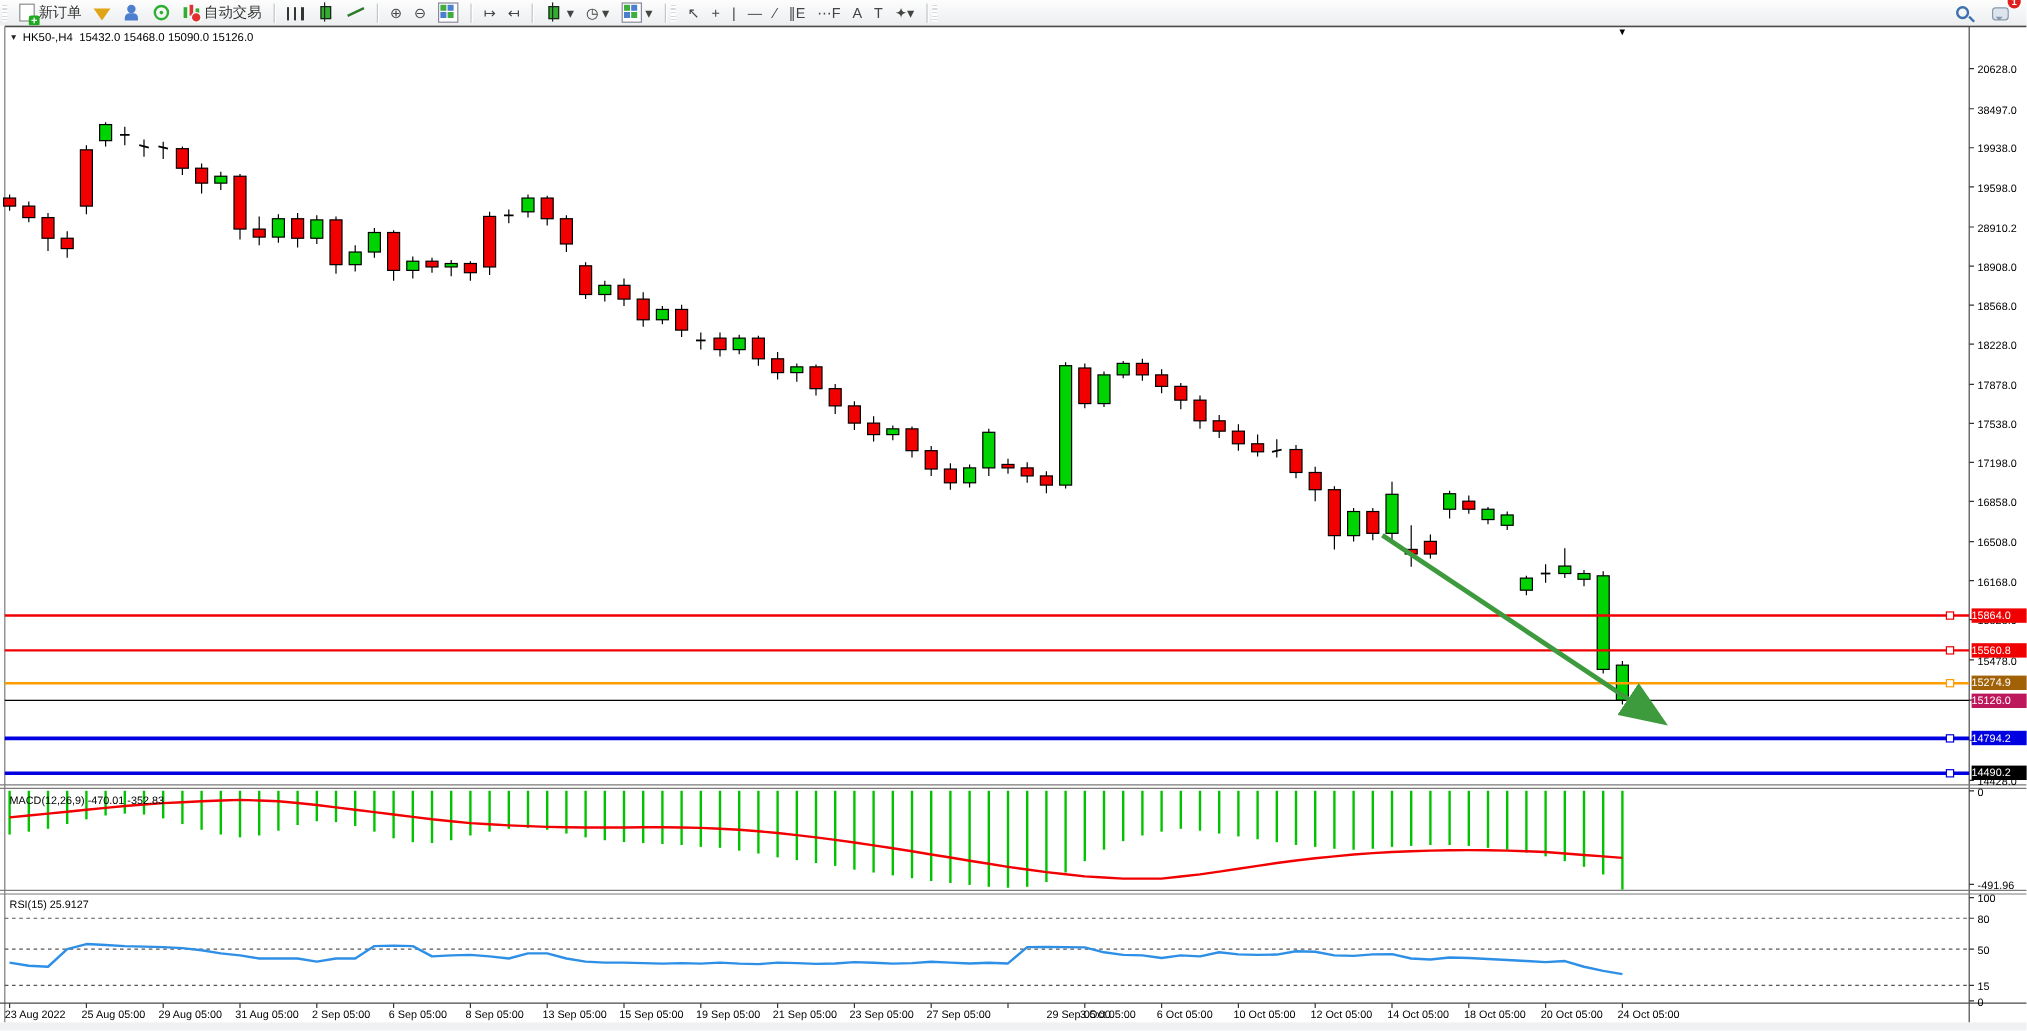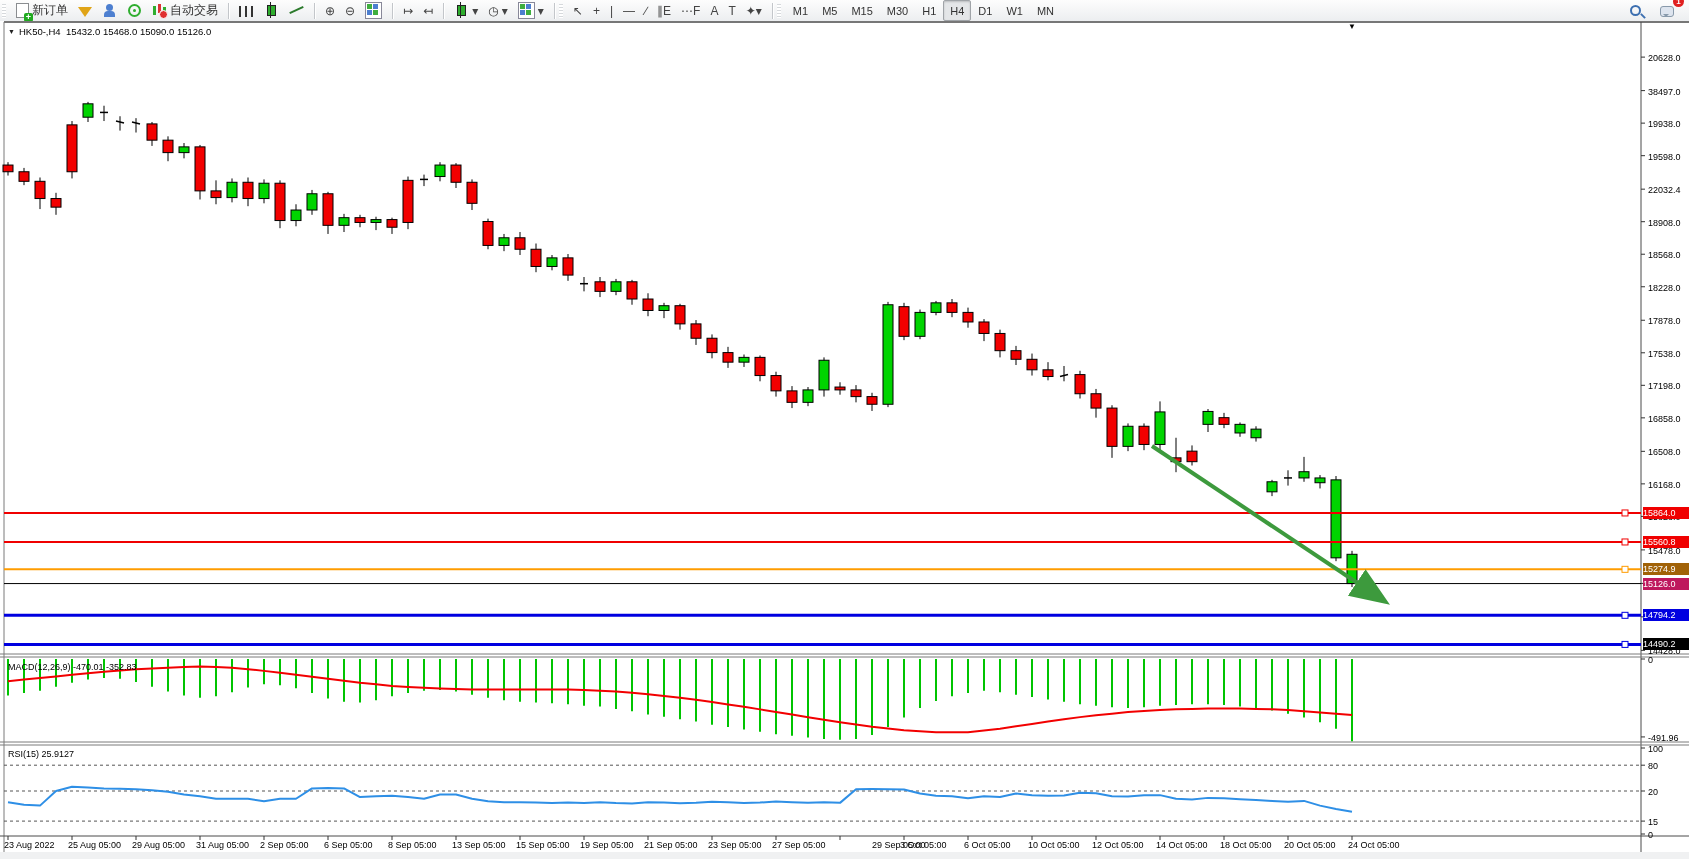--- a/index.html
+++ b/index.html
@@ -165,31 +165,20 @@
         </div>
         <div class="tb-btn">
           <span class="glyph">T</span>
         </div>
         <div class="tb-btn">
           <span class="glyph">✦▾</span>
         </div>
       </div>
       <div class="tb-sep"></div>
       <div class="tb-grip"></div>
-      <div class="tb-group">
-        <div class="tb-btn tf-btn">M1</div>
-        <div class="tb-btn tf-btn">M5</div>
-        <div class="tb-btn tf-btn">M15</div>
-        <div class="tb-btn tf-btn">M30</div>
-        <div class="tb-btn tf-btn">H1</div>
-        <div class="tb-btn tf-btn active">H4</div>
-        <div class="tb-btn tf-btn">D1</div>
-        <div class="tb-btn tf-btn">W1</div>
-        <div class="tb-btn tf-btn">MN</div>
-      </div>
       <div class="" id="tb-right">
         <div class="tb-btn">
           <div class="icon ic-search"></div>
         </div>
         <div class="tb-btn" style="position: relative;">
           <div class="icon ic-chat"></div>
           <div class="badge">1</div>
         </div>
       </div>
     </div>
@@ -540,21 +529,21 @@
     </div>
     <div class="ind-label" style="left:8px;top:728px;">
       <span>RSI(15)</span> <span>25.9127</span>
     </div>
 
     <div id="labels-layer">
         <div class="axis-label" style="left: 1648px; top: 32.1164px;">20628.0</div>
         <div class="axis-label" style="left: 1648px; top: 65.6062px;">38497.0</div>
         <div class="axis-label" style="left: 1648px; top: 98.1391px;">19938.0</div>
         <div class="axis-label" style="left: 1648px; top: 130.672px;">19598.0</div>
-        <div class="axis-label" style="left: 1648px; top: 164.162px;">22032.4</div>
+        <div class="axis-label" style="left: 1648px; top: 164.162px;">28910.2</div>
         <div class="axis-label" style="left: 1648px; top: 196.695px;">18908.0</div>
         <div class="axis-label" style="left: 1648px; top: 229.228px;">18568.0</div>
         <div class="axis-label" style="left: 1648px; top: 261.761px;">18228.0</div>
         <div class="axis-label" style="left: 1648px; top: 295.25px;">17878.0</div>
         <div class="axis-label" style="left: 1648px; top: 327.783px;">17538.0</div>
         <div class="axis-label" style="left: 1648px; top: 360.316px;">17198.0</div>
         <div class="axis-label" style="left: 1648px; top: 392.849px;">16858.0</div>
         <div class="axis-label" style="left: 1648px; top: 426.339px;">16508.0</div>
         <div class="axis-label" style="left: 1648px; top: 458.872px;">16168.0</div>
         <div class="axis-label" style="left: 1648px; top: 491.405px;">15828.0</div>
@@ -565,21 +554,21 @@
         <div class="badge-label" style="left: 1643px; top: 485.96px; background: rgb(240, 0, 0);">15864.0</div>
         <div class="badge-label" style="left: 1643px; top: 514.972px; background: rgb(240, 0, 0);">15560.8</div>
         <div class="badge-label" style="left: 1643px; top: 542.328px; background: #a16207;">15274.9</div>
         <div class="badge-label" style="left: 1643px; top: 556.576px; background: #be185d;">15126.0</div>
         <div class="badge-label" style="left: 1643px; top: 588.324px; background: rgb(0, 0, 224);">14794.2</div>
         <div class="badge-label" style="left: 1643px; top: 617.412px; background: #000000;">14490.2</div>
         <div class="axis-label" style="left: 1648px; top: 634px;">0</div>
         <div class="axis-label" style="left: 1648px; top: 711.925px;">-491.96</div>
         <div class="axis-label" style="left: 1648px; top: 723px;">100</div>
         <div class="axis-label" style="left: 1648px; top: 740.2px;">80</div>
-        <div class="axis-label" style="left: 1648px; top: 766px;">20</div>
+        <div class="axis-label" style="left: 1648px; top: 766px;">50</div>
         <div class="axis-label" style="left: 1648px; top: 796.1px;">15</div>
         <div class="axis-label" style="left: 1648px; top: 809px;">0</div>
         <div class="time-label" style="left: 4px; top: 819px;">23 Aug 2022</div>
         <div class="time-label" style="left: 68px; top: 819px;">25 Aug 05:00</div>
         <div class="time-label" style="left: 132px; top: 819px;">29 Aug 05:00</div>
         <div class="time-label" style="left: 196px; top: 819px;">31 Aug 05:00</div>
         <div class="time-label" style="left: 260px; top: 819px;">2 Sep 05:00</div>
         <div class="time-label" style="left: 324px; top: 819px;">6 Sep 05:00</div>
         <div class="time-label" style="left: 388px; top: 819px;">8 Sep 05:00</div>
         <div class="time-label" style="left: 452px; top: 819px;">13 Sep 05:00</div>

